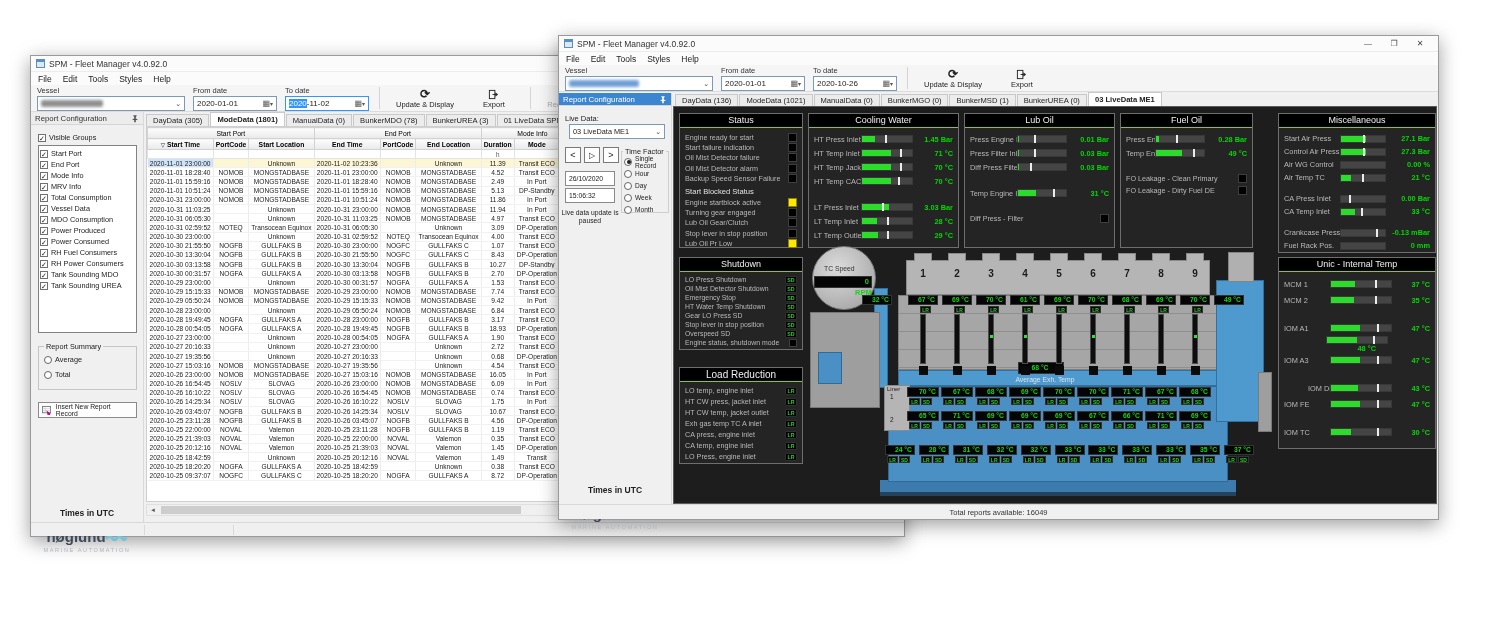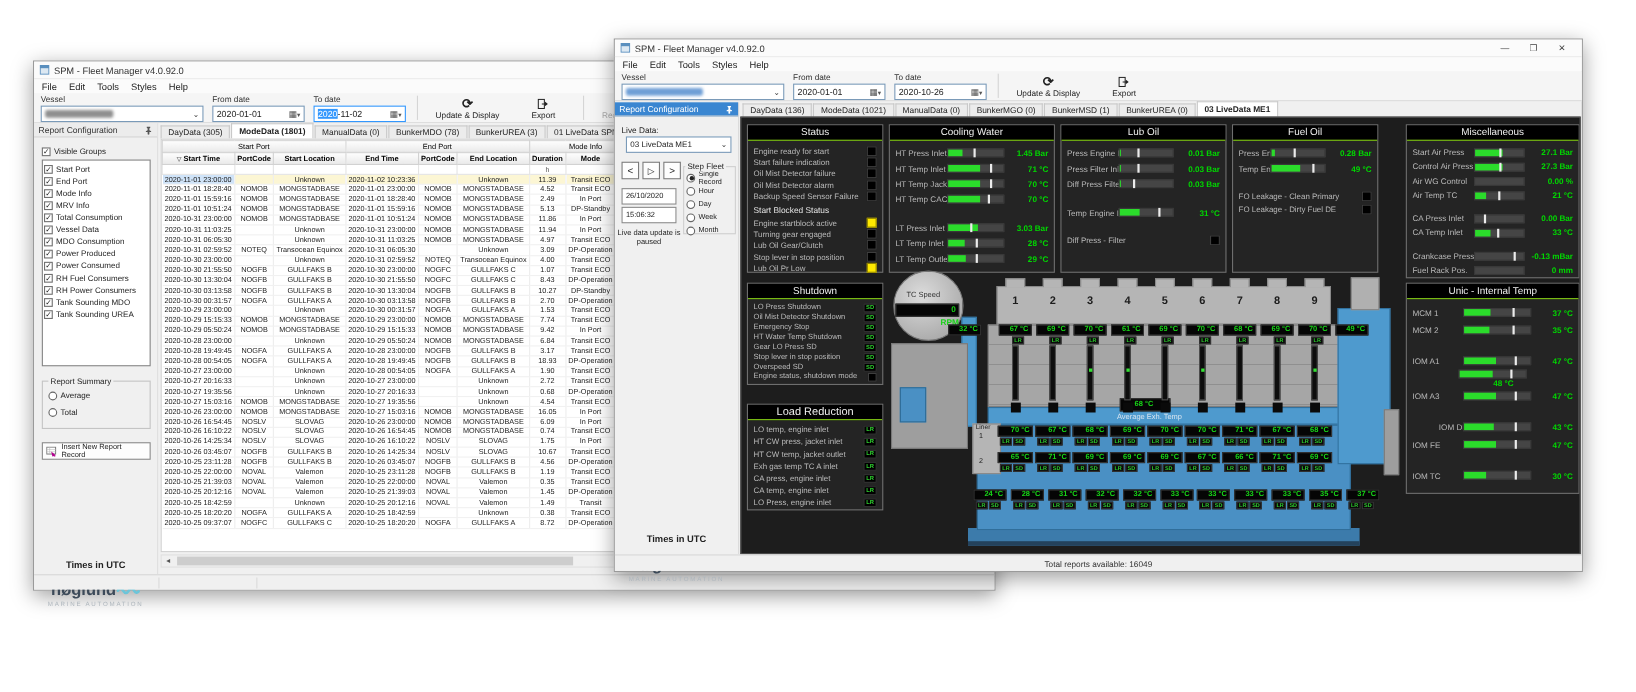--- a/index.html
+++ b/index.html
@@ -858,21 +858,21 @@
     <div class="combo" style="position:absolute;left:10px;top:31px;width:96px;">
       <span style="font-size:7.3px">03 LiveData ME1</span>
       <span class="combo-arrow">⌄</span>
     </div>
     <div style="position:absolute;left:6px;top:54px;display:flex;gap:3px;">
       <div style="width:16px;height:16px;border:1px solid #7a7a7a;background:#fdfdfd;text-align:center;font-size:9px;line-height:15px;color:#222;"><span>&lt;</span></div>
       <div style="width:16px;height:16px;border:1px solid #7a7a7a;background:#fdfdfd;text-align:center;font-size:8px;line-height:15px;color:#222;"><span>▷</span></div>
       <div style="width:16px;height:16px;border:1px solid #7a7a7a;background:#fdfdfd;text-align:center;font-size:9px;line-height:15px;color:#222;"><span>&gt;</span></div>
     </div>
     <div class="groupbox" style="left:62px;top:58px;width:48px;height:62px;border-color:#cfcfcf;">
-      <span class="gb-label" style="left:1px">Step Fleet</span>
+      <span class="gb-label" style="left:1px">Time Factor</span>
       <div id="step-radios" style="padding:4px 2px 0 2px;display:flex;flex-direction:column;gap:1px;">
           <div class="radio-row" style="font-size: 6.6px;">
             <span class="radio sel"></span>
             <span>Single Record</span>
           </div>
           <div class="radio-row" style="font-size: 6.6px;">
             <span class="radio"></span>
             <span>Hour</span>
           </div>
           <div class="radio-row" style="font-size: 6.6px;">

